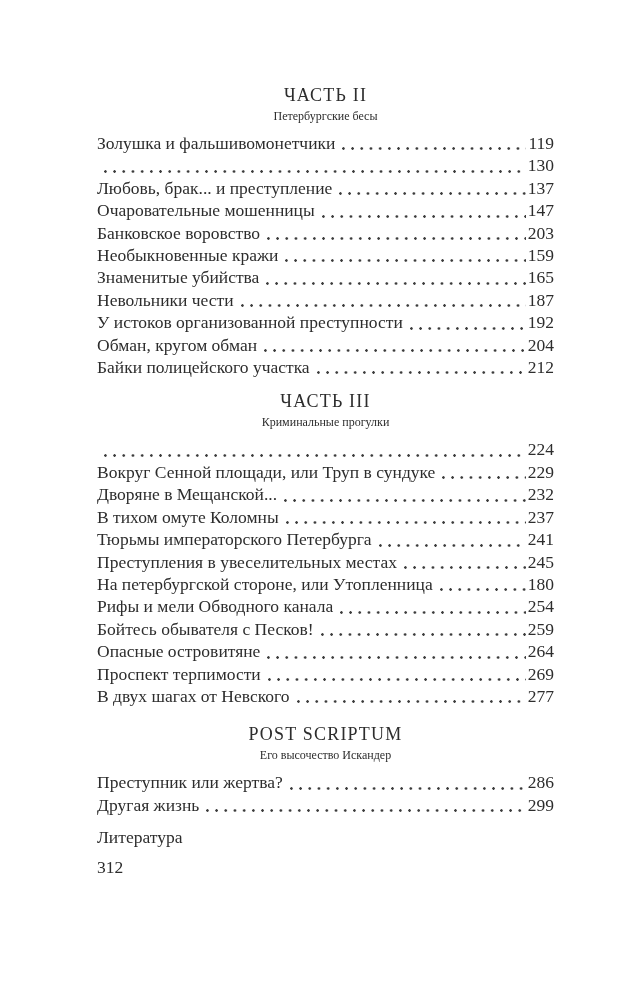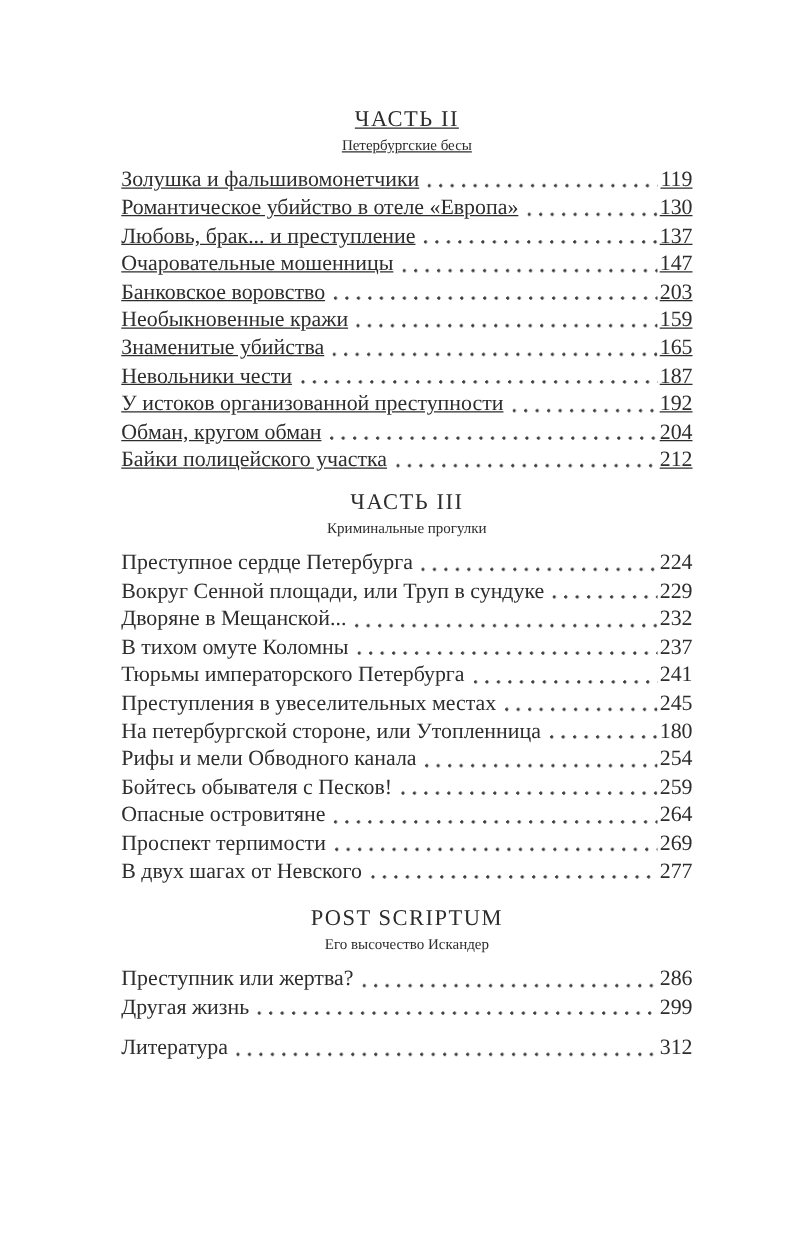--- a/index.html
+++ b/index.html
@@ -12,21 +12,21 @@
     font-family: "Liberation Serif", "DejaVu Serif", serif;
     color: #2d2d2d;
   }
   .page {
     position: absolute;
     left: 97px;
     top: 0;
     width: 457px;
   }
   .toc-section { margin: 0; }
-  .sec-0 { margin-top: 85px; text-decoration: underline; }
+  .sec-0 { margin-top: 85px; }
   .sec-1 { margin-top: 13px; }
   .sec-2 { margin-top: 17px; }
   .kicker {
     margin: 0;
     font-size: 18px;
     line-height: 21px;
     font-weight: 400;
     text-align: center;
     letter-spacing: 1.2px;
   }
@@ -41,21 +41,21 @@
     list-style: none;
     margin: 5px 0 0 0;
     padding: 0;
   }
   .entry {
     display: flex;
     align-items: baseline;
     font-size: 17.5px;
     line-height: 22.4px;
   }
-  .entry.gap-before { margin-top: 10px; }
+  .entry.gap-before { margin-top: 10px; flex-direction: column; }
   .entry-title { white-space: nowrap; flex: 0 0 auto; }
   .leader {
     flex: 1 1 auto;
     align-self: flex-end;
     height: 3px;
     margin: 0 2px 4px 7px;
     background-image: radial-gradient(circle at 1.4px 1.5px, #3c3c3c 1.05px, rgba(0,0,0,0) 1.5px);
     background-size: 9.2px 3px;
     background-repeat: repeat-x;
   }
@@ -70,21 +70,20 @@
     <h3 class="subtitle">Петербургские бесы</h3>
     <ul class="entries">
   <li class="entry">
     <span class="entry-title">Золушка и фальшивомонетчики</span>
     <span class="leader"></span>
     <span class="entry-page">119</span>
   </li>
 
 
   <li class="entry">
-    <span class="entry-title">Романтическое убийство в отеле «Европа»</span>
     <span class="leader"></span>
     <span class="entry-page">130</span>
   </li>
 
   <li class="entry">
     <span class="entry-title">Любовь, брак... и преступление</span>
     <span class="leader"></span>
     <span class="entry-page">137</span>
   </li>
 
@@ -136,21 +135,20 @@
     <span class="entry-page">212</span>
   </li>
 </ul>
   </section>
 
   <section class="toc-section sec-1">
     <h2 class="kicker">ЧАСТЬ III</h2>
     <h3 class="subtitle">Криминальные прогулки</h3>
     <ul class="entries">
   <li class="entry">
-    <span class="entry-title">Преступное сердце Петербурга</span>
     <span class="leader"></span>
     <span class="entry-page">224</span>
   </li>
 
   <li class="entry">
     <span class="entry-title">Вокруг Сенной площади, или Труп в сундуке</span>
     <span class="leader"></span>
     <span class="entry-page">229</span>
   </li>
 

